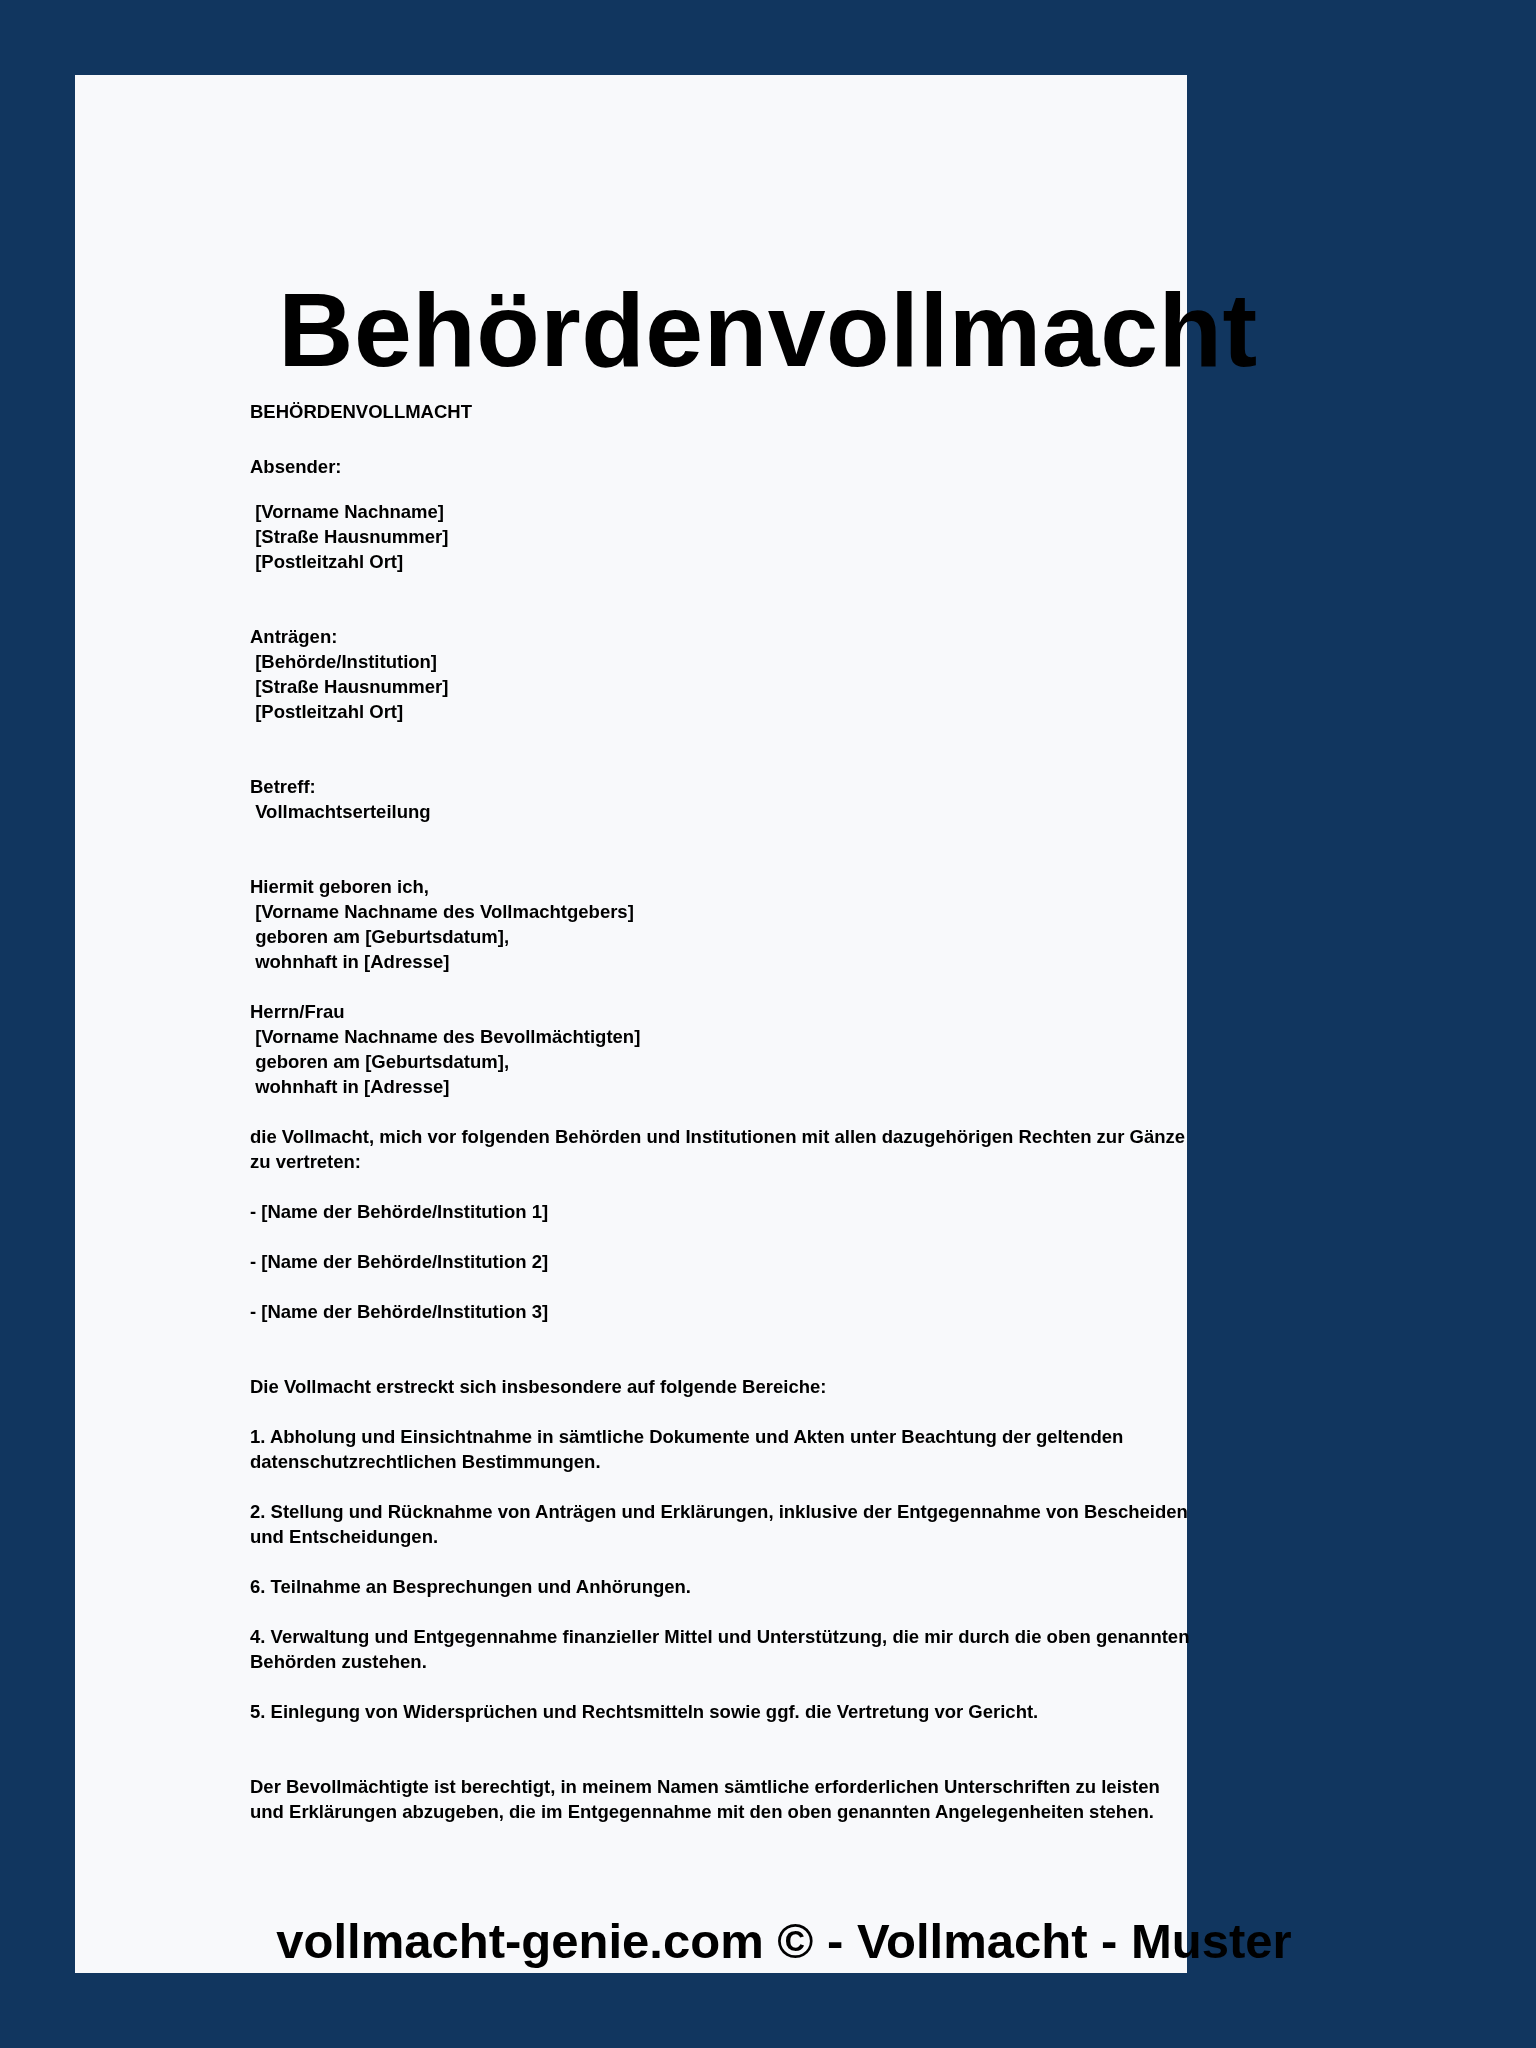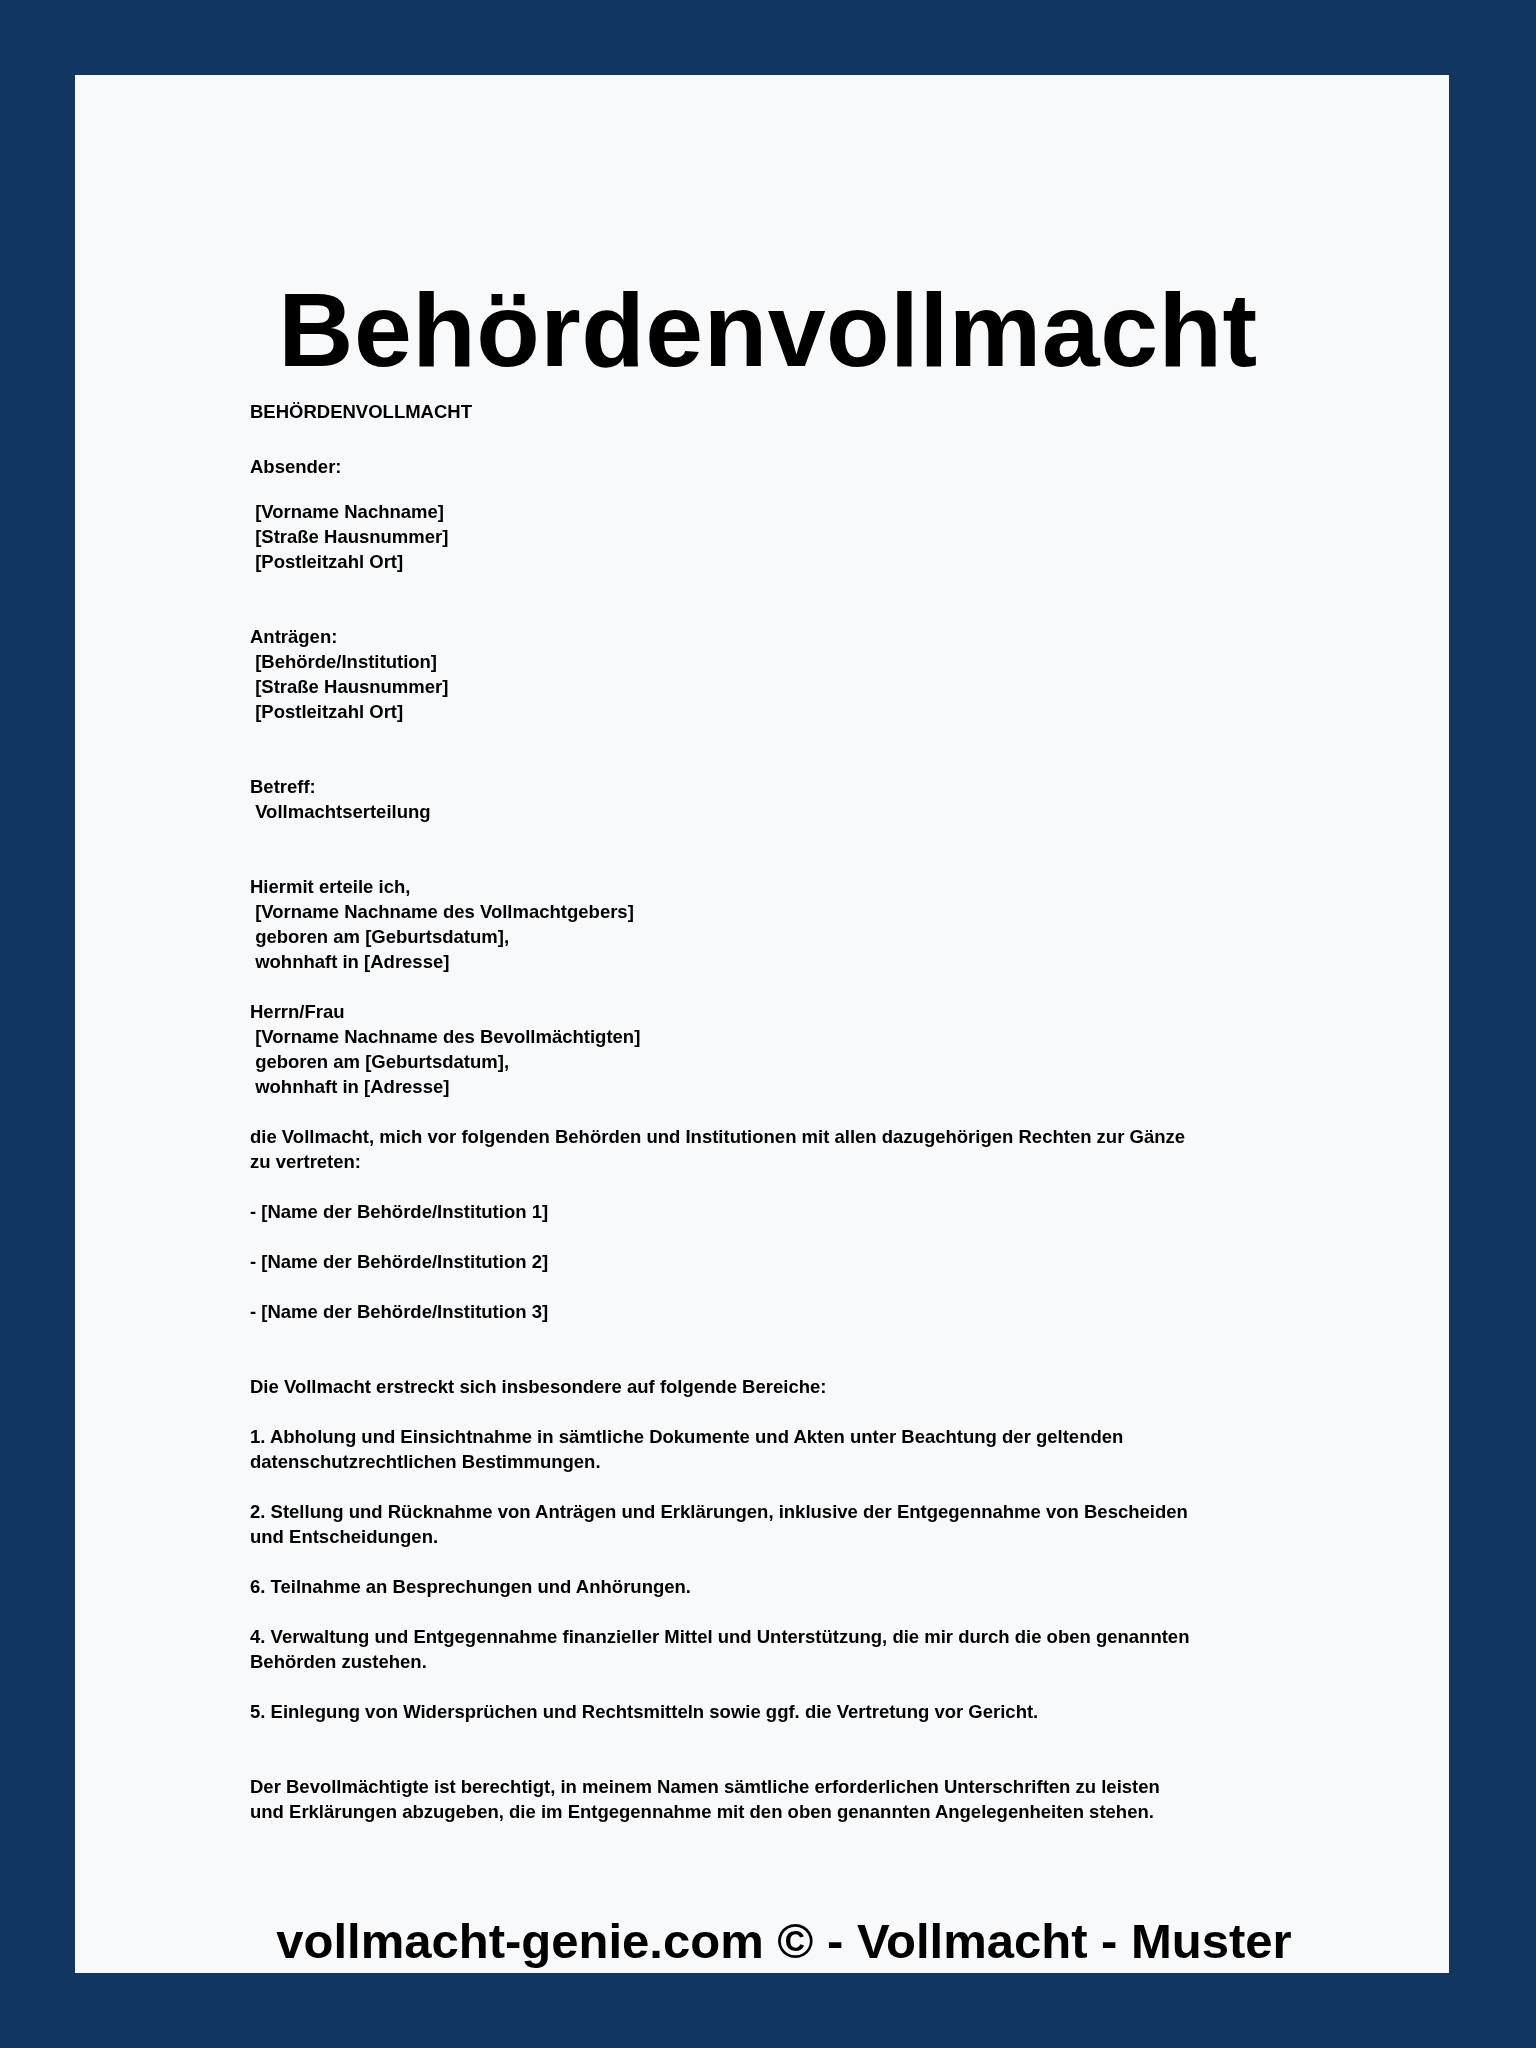--- a/index.html
+++ b/index.html
@@ -11,21 +11,21 @@
       height: 2048px;
       background: #11365f;
       position: relative;
       overflow: hidden;
       font-family: "Liberation Sans", "DejaVu Sans", sans-serif;
     }
     .page {
       position: absolute;
       left: 75px;
       top: 75px;
-      width: 1374px;
+      width: 1112px;
       height: 1898px;
       background: #f8f9fb;
     }
     .title {
       position: absolute;
       left: 0;
       top: 195px;
       width: 1386px;
       text-align: center;
       font-weight: bold;
@@ -81,21 +81,21 @@
     <p class="line" style="top:474px"> [Postleitzahl Ort]</p>
 
     <p class="line" style="top:549px">Anträgen:</p>
     <p class="line" style="top:574px"> [Behörde/Institution]</p>
     <p class="line" style="top:599px"> [Straße Hausnummer]</p>
     <p class="line" style="top:624px"> [Postleitzahl Ort]</p>
 
     <p class="line" style="top:699px">Betreff:</p>
     <p class="line" style="top:724px"> Vollmachtserteilung</p>
 
-    <p class="line" style="top:799px">Hiermit erteile ich,</p>
+    <p class="line" style="top:799px">Hiermit geboren ich,</p>
     <p class="line" style="top:824px"> [Vorname Nachname des Vollmachtgebers]</p>
     <p class="line" style="top:849px"> geboren am [Geburtsdatum],</p>
     <p class="line" style="top:874px"> wohnhaft in [Adresse]</p>
 
     <p class="line" style="top:924px">Herrn/Frau</p>
     <p class="line" style="top:949px"> [Vorname Nachname des Bevollmächtigten]</p>
     <p class="line" style="top:974px"> geboren am [Geburtsdatum],</p>
     <p class="line" style="top:999px"> wohnhaft in [Adresse]</p>
 
     <p class="line" style="top:1049px">die Vollmacht, mich vor folgenden Behörden und Institutionen mit allen dazugehörigen Rechten zur Gänze</p>

